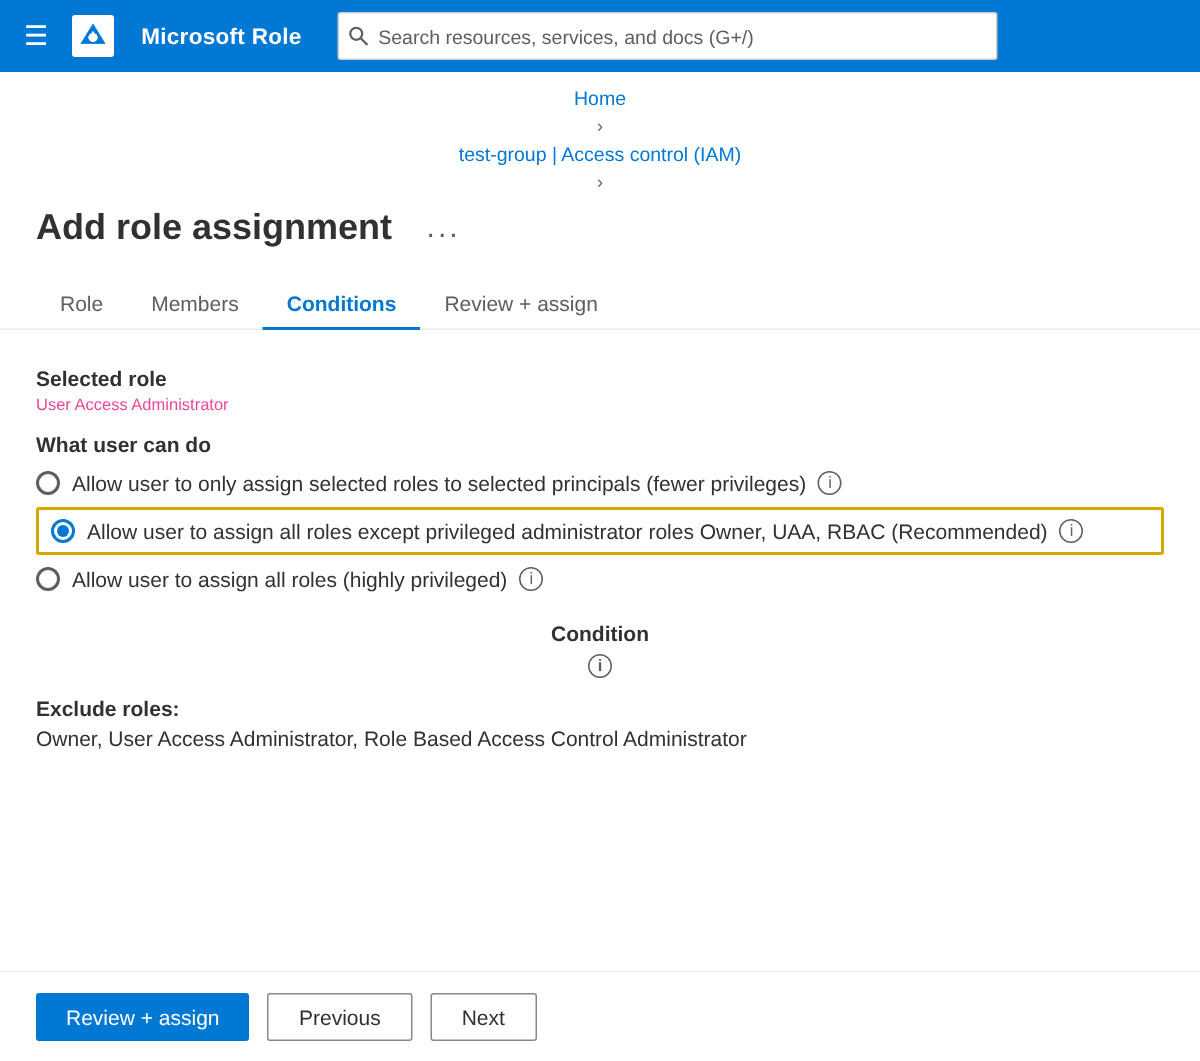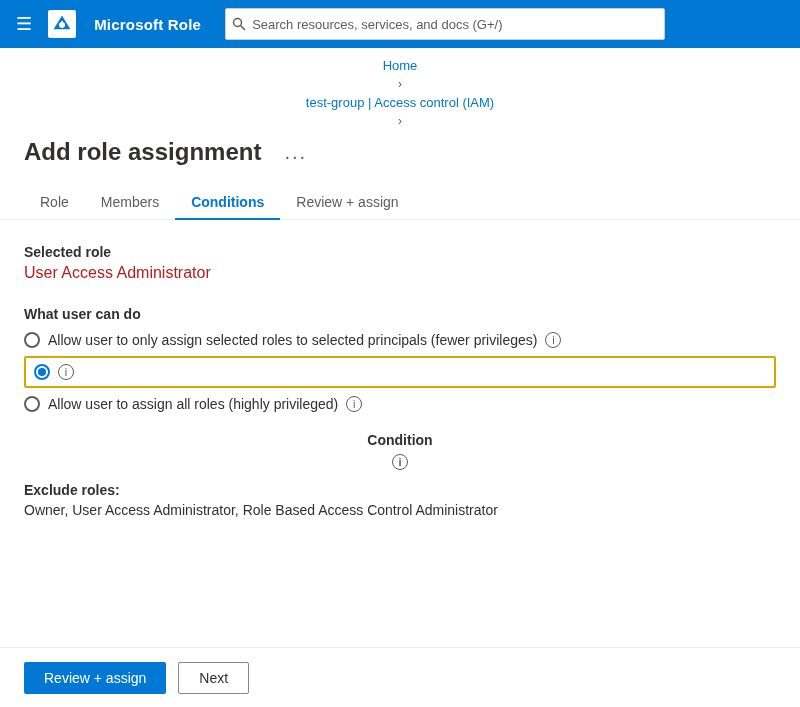--- a/index.html
+++ b/index.html
@@ -111,23 +111,23 @@
     .main-content {
       padding: 24px 24px 0 24px;
     }
 
     .section-label {
       font-weight: 600;
       font-size: 14px;
       margin-bottom: 4px;
     }
     .section-value {
-      font-size: 16px;
-      color: #b91c1c;
-      margin-bottom: 24px;
+      font-size: 11px;
+      color: #ec4899;
+      margin-bottom: 12px;
     }
 
     .what-user-label {
       font-weight: 600;
       font-size: 14px;
       margin-bottom: 10px;
     }
     .radio-input {
       width: 16px;
       height: 16px;
@@ -284,20 +284,21 @@
   <div class="what-user-label">What user can do</div>
 
   <div class="radio-row" style="cursor:pointer; margin-bottom: 8px;">
     <div class="radio-input unchecked"></div>
     <span>Allow user to only assign selected roles to selected principals (fewer privileges)</span>
     <div class="info-icon">i</div>
   </div>
 
   <div style="border: 2px solid #d4a800; border-radius: 2px; padding: 6px 8px; margin-bottom: 8px; display:flex; align-items:flex-start; gap: 8px; cursor:pointer;">
     <div class="radio-input checked"></div>
+    <span>Allow user to assign all roles except privileged administrator roles Owner, UAA, RBAC (Recommended)</span>
     <div class="info-icon">i</div>
   </div>
 
   <div class="radio-row" style="cursor:pointer; margin-bottom: 8px;">
     <div class="radio-input unchecked"></div>
     <span>Allow user to assign all roles (highly privileged)</span>
     <div class="info-icon">i</div>
   </div>
 
   <div class="condition-section">
@@ -306,14 +307,15 @@
       <div class="info-icon">i</div>
     </div>
     <div class="exclude-label">Exclude roles:</div>
     <div class="exclude-value">Owner, User Access Administrator, Role Based Access Control Administrator</div>
   </div>
 
 </div>
 
 <div class="bottom-bar">
   <button class="btn-primary">Review + assign</button>
+  <button class="btn-secondary">Previous</button>
   <button class="btn-secondary">Next</button>
 </div>
 
 </body></html>

